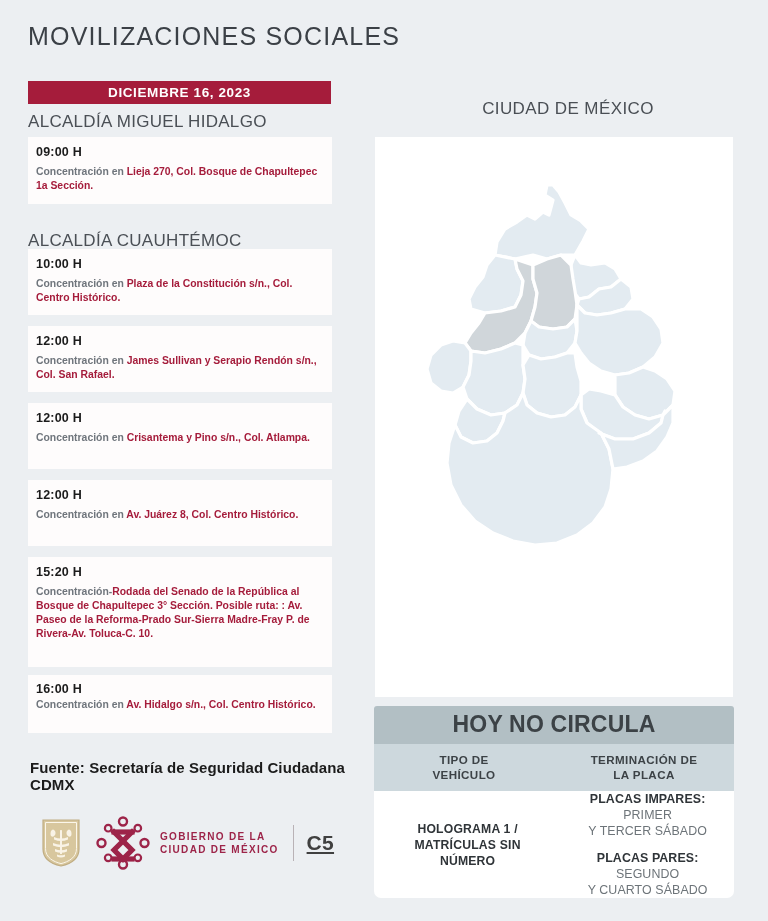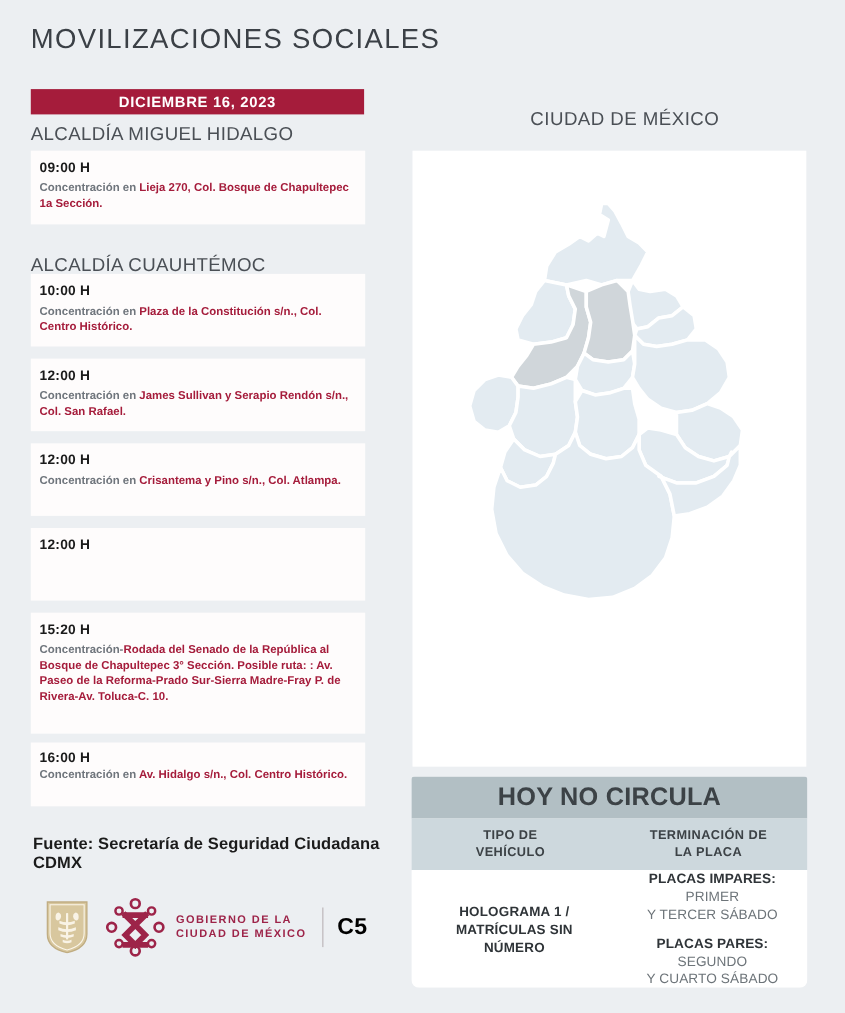--- a/index.html
+++ b/index.html
@@ -64,21 +64,21 @@
 
   
   .logo-strip{position:absolute;left:42px;top:812px;height:62px;display:flex;align-items:center;}
   .shield{width:38px;height:48px;margin-right:16px;}
   .cdmx-mark{width:54px;height:54px;margin-right:10px;}
   .gob-text{
     font-size:10px;font-weight:bold;color:#9d2449;
     letter-spacing:1.3px;line-height:13px;
   }
   .vert-rule{width:1px;height:36px;background:#b9b2b6;margin:0 13px 0 14px;}
-  .c5{font-size:21px;font-weight:bold;color:#000000;letter-spacing:.3px;}
+  .c5{font-size:21px;font-weight:bold;color:#404040;letter-spacing:.3px;text-decoration:underline;}
 
   
   .right-col{position:absolute;left:368px;top:0;width:400px;height:921px;}
   .map-title{
     position:absolute;left:0;top:99px;width:400px;
     text-align:center;
     font-size:17px;letter-spacing:.4px;color:#4a4f55;font-weight:400;
   }
   .map-panel{
     position:absolute;left:7px;top:137px;
@@ -163,20 +163,21 @@
       <div class="event-desc"><span class="lead">Concentración en </span><span>James Sullivan y Serapio Rendón s/n., Col. San Rafael.</span></div>
     </div>
 
     <div class="event-card" style="top:403px;height:66px;">
       <div class="event-time">12:00 H</div>
       <div class="event-desc"><span class="lead">Concentración en </span><span>Crisantema y Pino s/n., Col. Atlampa.</span></div>
     </div>
 
     <div class="event-card" style="top:480px;height:66px;">
       <div class="event-time">12:00 H</div>
+      <div class="event-desc"><span class="lead">Concentración en </span><span>Av. Juárez  8, Col. Centro Histórico.</span></div>
     </div>
 
     <div class="event-card" style="top:557px;height:110px;">
       <div class="event-time">15:20 H</div>
       <div class="event-desc"><span class="lead">Concentración-</span><span>Rodada del Senado de la República al Bosque de Chapultepec 3° Sección. Posible ruta: : Av. Paseo de la Reforma-Prado Sur-Sierra Madre-Fray P. de Rivera-Av. Toluca-C. 10.</span></div>
     </div>
 
     <div class="event-card" style="top:675px;height:58px;padding-top:7px;">
       <div class="event-time" style="margin-bottom:2px;">16:00 H</div>
       <div class="event-desc"><span class="lead">Concentración en </span><span>Av. Hidalgo s/n., Col. Centro Histórico.</span></div>

